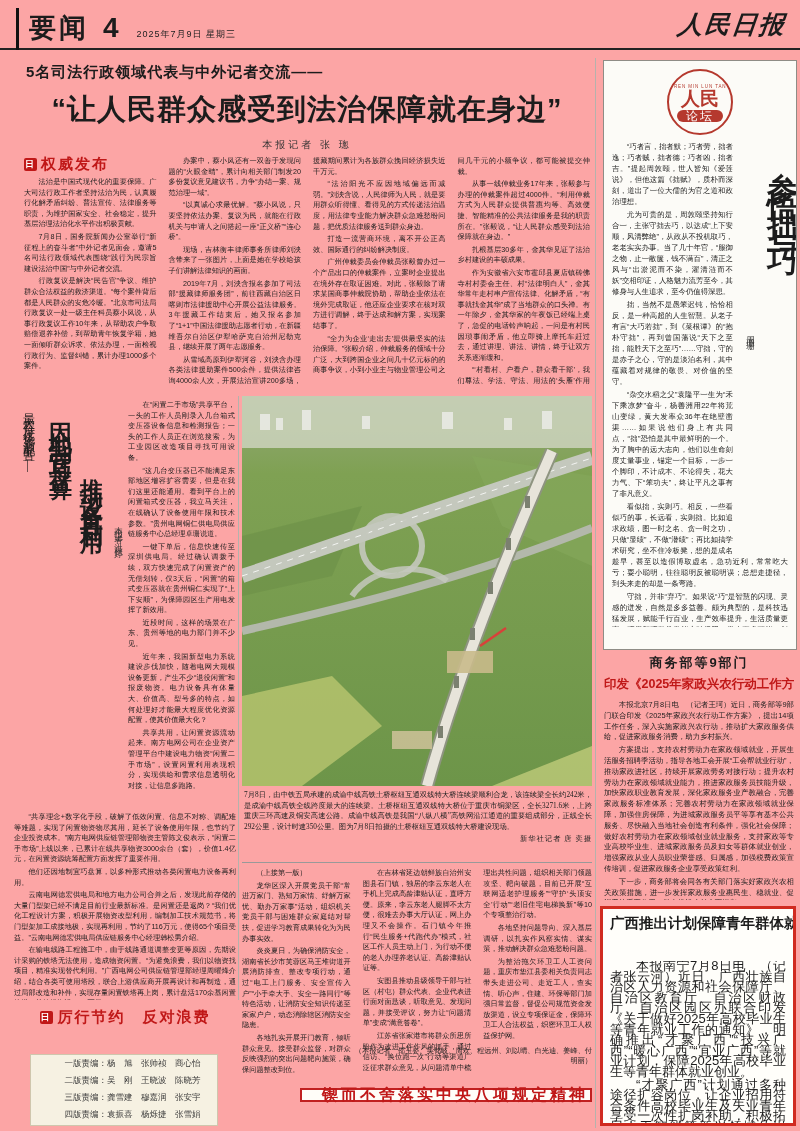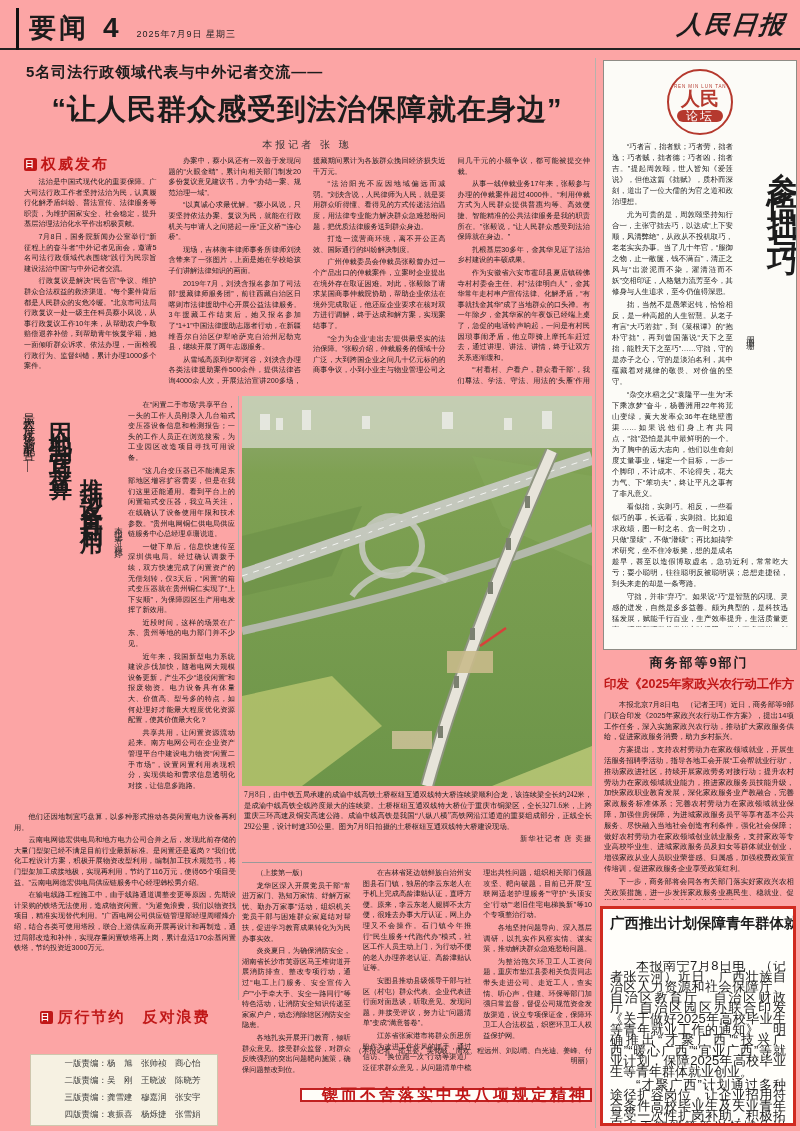--- a/index.html
+++ b/index.html
@@ -180,20 +180,21 @@
   <div id="eq-byline">本报记者  洪秋婷</div>
   <div id="eq-side">
       <p class="para">在“闲置二手市场”共享平台，一头的工作人员刚录入几台箱式变压器设备信息和检测报告；一头的工作人员正在浏览搜索，为工业园区改造项目寻找可用设备。</p>
       <p class="para">“这几台变压器已不能满足东部地区增容扩容需要，但是在我们这里还能通用。看到平台上的闲置箱式变压器，我立马关注，在线确认了设备使用年限和技术参数。”贵州电网铜仁供电局供应链服务中心总经理卓珊说道。</p>
       <p class="para">一键下单后，信息快速传至深圳供电局。经过确认调拨手续，双方快速完成了闲置资产的无偿划转，仅3天后，“闲置”的箱式变压器就在贵州铜仁实现了“上下安顺”，为保障园区生产用电发挥了新效用。</p>
       <p class="para">近段时间，这样的场景在广东、贵州等地的电力部门并不少见。</p>
       <p class="para">近年来，我国新型电力系统建设步伐加快，随着电网大规模设备更新，产生不少“退役闲置”和报废物资。电力设备具有体量大、价值高、型号多的特点，如何处理好才能最大程度优化资源配置，使其价值最大化？</p>
       <p class="para">共享共用，让闲置资源流动起来。南方电网公司在企业资产管理平台中建设电力物资“闲置二手市场”，设置闲置利用表现积分，实现供给和需求信息透明化对接，让信息多跑路。</p>
     </div>
   <div id="eq-bottom">
+      <p class="para">“共享理念+数字化手段，破解了低效闲置、信息不对称、调配难等难题，实现了闲置物资物尽其用，延长了设备使用年限，也节约了企业投资成本。”南方电网供应链管理部物资主管陈文俊表示，“闲置二手市场”上线以来，已累计在线共享物资3000余台（套），价值1.4亿元，在闲置资源统筹配置方面发挥了重要作用。</p>
       <p class="para">他们还因地制宜巧盘算，以多种形式推动各类闲置电力设备再利用。</p>
       <p class="para">云南电网德宏供电局和地方电力公司合并之后，发现此前存储的大量门型架已经不满足目前行业最新标准。是闲置还是返岗？“我们优化工程设计方案，积极开展物资改型利用，编制加工技术规范书，将门型架加工成接地极，实现再利用，节约了116万元，使得65个项目受益。”云南电网德宏供电局供应链服务中心经理韩松男介绍。</p>
       <p class="para">在输电线路工程施工中，由于线路通道调整变更等原因，先期设计采购的铁塔无法使用，造成物资闲置。“为避免浪费，我们以物资找项目，精准实现替代利用。”广西电网公司供应链管理部经理周曜烽介绍，结合各类可使用塔段，联合上游供应商开展再设计和再制造，通过局部改造和补件，实现存量闲置铁塔再上岗，累计盘活170余基闲置铁塔，节约投资近3000万元。</p>
     </div>
 
   <div id="thrift">
     <span class="mini-logo">日</span>
     <span>厉行节约　反对浪费</span>
   </div>
 

